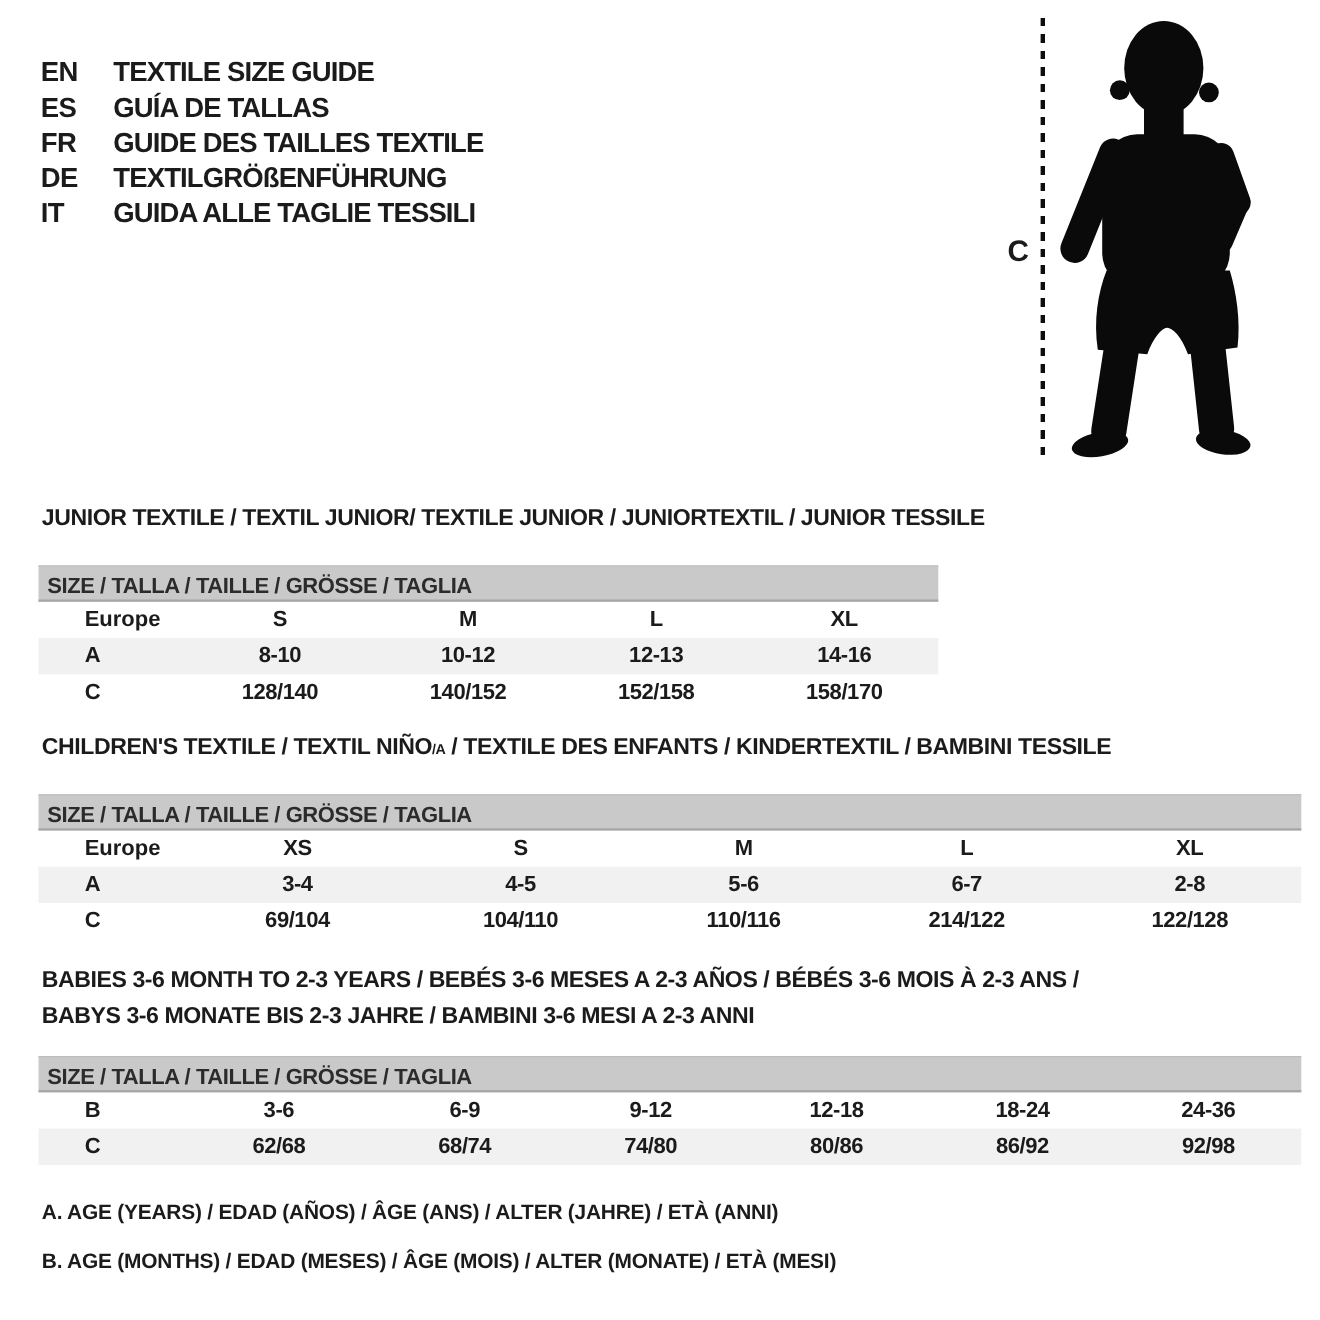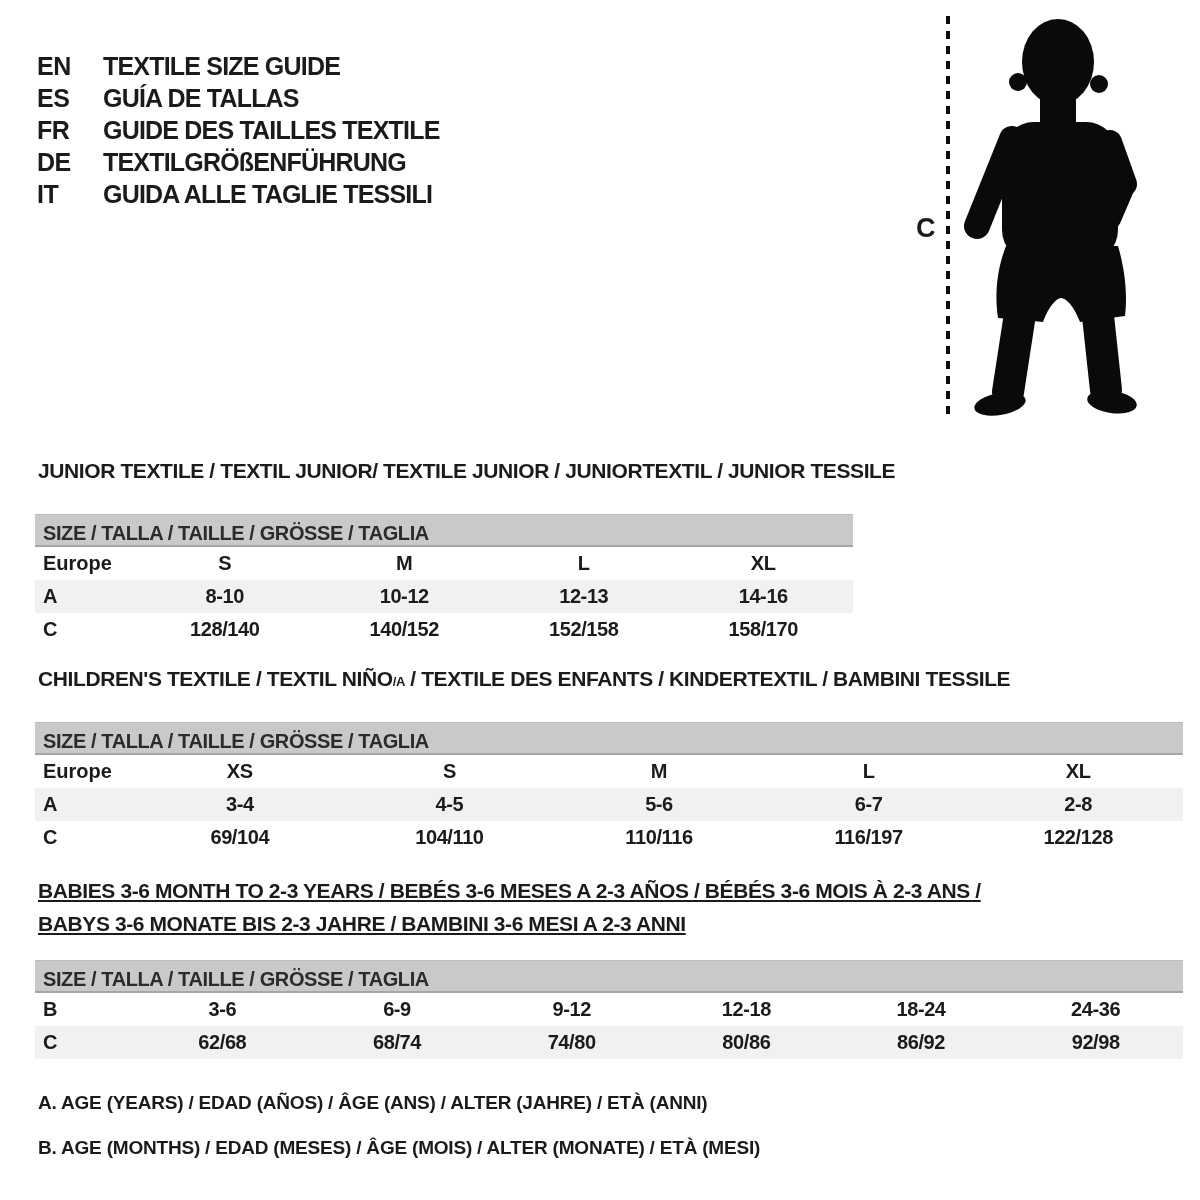--- a/index.html
+++ b/index.html
@@ -23,38 +23,38 @@
     position:absolute; left:946px; top:16px; width:4px; height:402px;
     background:repeating-linear-gradient(to bottom, #0d0d0d 0px, #0d0d0d 8px, transparent 8px, transparent 15px);
   }
   .measure-label { position:absolute; left:916px; top:213px; font-size:27px; }
   .toddler { position:absolute; left:960px; top:14px; width:182px; height:406px; }
 
   
   .sec-title { position:absolute; left:38px; font-size:21px; letter-spacing:-0.4px; white-space:nowrap;margin-top:25px; }
   .junior-title { top:434px; }
   .children-title { top:642px; }
-  .babies-title { top:849px; line-height:33px;text-decoration:underline; }
+  .babies-title { top:849px; line-height:33px; }
   .babies-title .tline { white-space:nowrap; }
   .title-sub { font-size:13px; }
 
   
   .size-table { position:absolute; left:35px; }
   .junior-table { top:482px; width:818px; }
   .children-table { top:690px; width:1148px; }
   .babies-table { top:928px; width:1148px; }
 
   .thead {
     height:33px; background:#c9c9c9;
     border-top:1px solid #bdbdbd; border-bottom:2px solid #a6a6a6;
     display:flex; align-items:flex-end; padding-left:8px;
     font-size:20px; letter-spacing:-0.4px; color:#2b2b2b; white-space:nowrap;margin-top:32px;
   }
   .trow { display:flex; align-items:center; height:33px; font-size:20px; }
-  .trow .lbl { width:100px; padding-left:8px; flex:none; }
+  .trow .lbl { width:100px; padding-left:8px; flex:none;margin-left:34px; }
   .trow .val { flex:1; text-align:center; letter-spacing:-0.4px; }
   .shaded { background:#f1f1f1; }
 
   
   .legend { position:absolute; left:38px; top:1074px; line-height:33px; font-size:19px; letter-spacing:-0.2px; }
   .legend div { white-space:nowrap;margin-top:12px; }
 </style>
 </head>
 <body>
 
@@ -150,21 +150,21 @@
     <span class="val">4-5</span>
     <span class="val">5-6</span>
     <span class="val">6-7</span>
     <span class="val">2-8</span>
   </div>
   <div class="trow">
     <span class="lbl">C</span>
     <span class="val">69/104</span>
     <span class="val">104/110</span>
     <span class="val">110/116</span>
-    <span class="val">116/197</span>
+    <span class="val">214/122</span>
     <span class="val">122/128</span>
   </div>
 </div>
 
 <h2 class="sec-title babies-title">
   <div class="tline">BABIES 3-6 MONTH TO 2-3 YEARS / BEBÉS 3-6 MESES A 2-3 AÑOS / BÉBÉS 3-6 MOIS À 2-3 ANS /</div>
   <div class="tline">BABYS 3-6 MONATE BIS 2-3 JAHRE / BAMBINI 3-6 MESI A 2-3 ANNI</div>
 </h2>
 <div class="size-table babies-table">
   <div class="thead">

